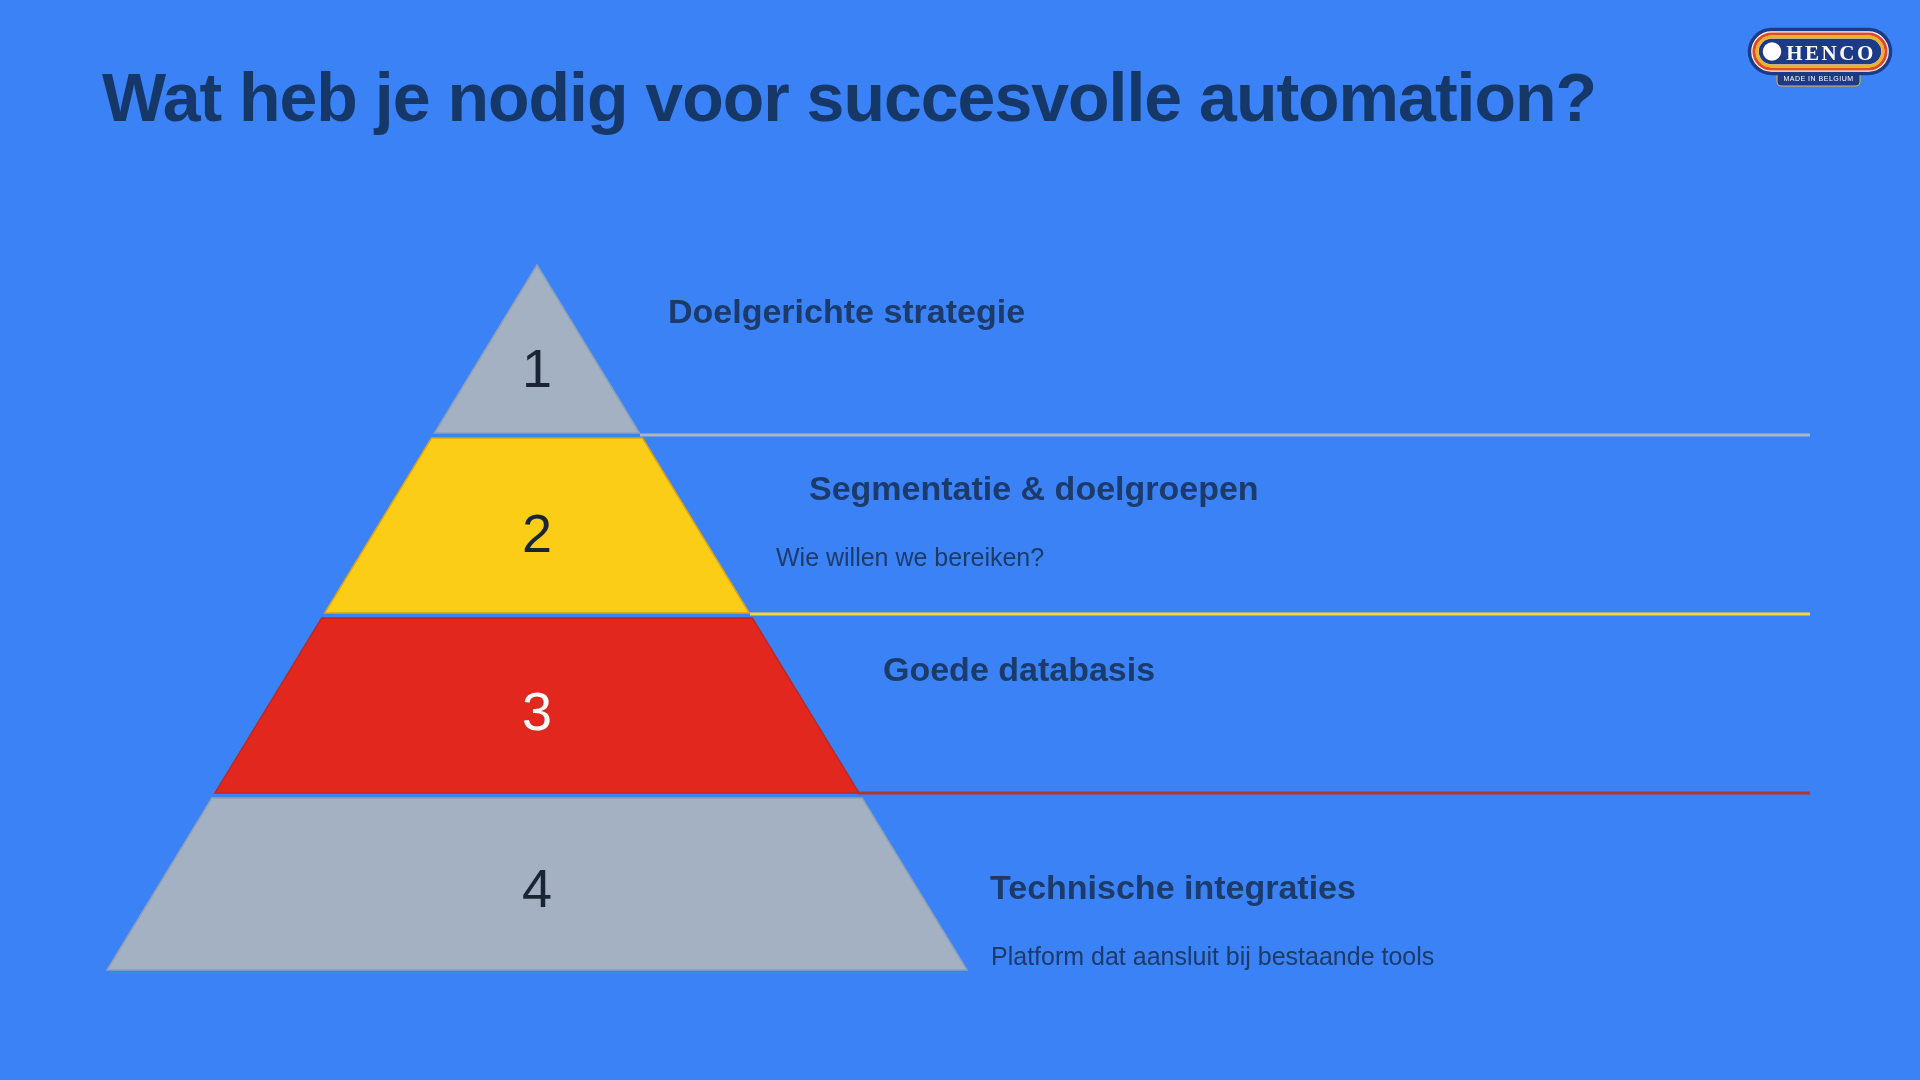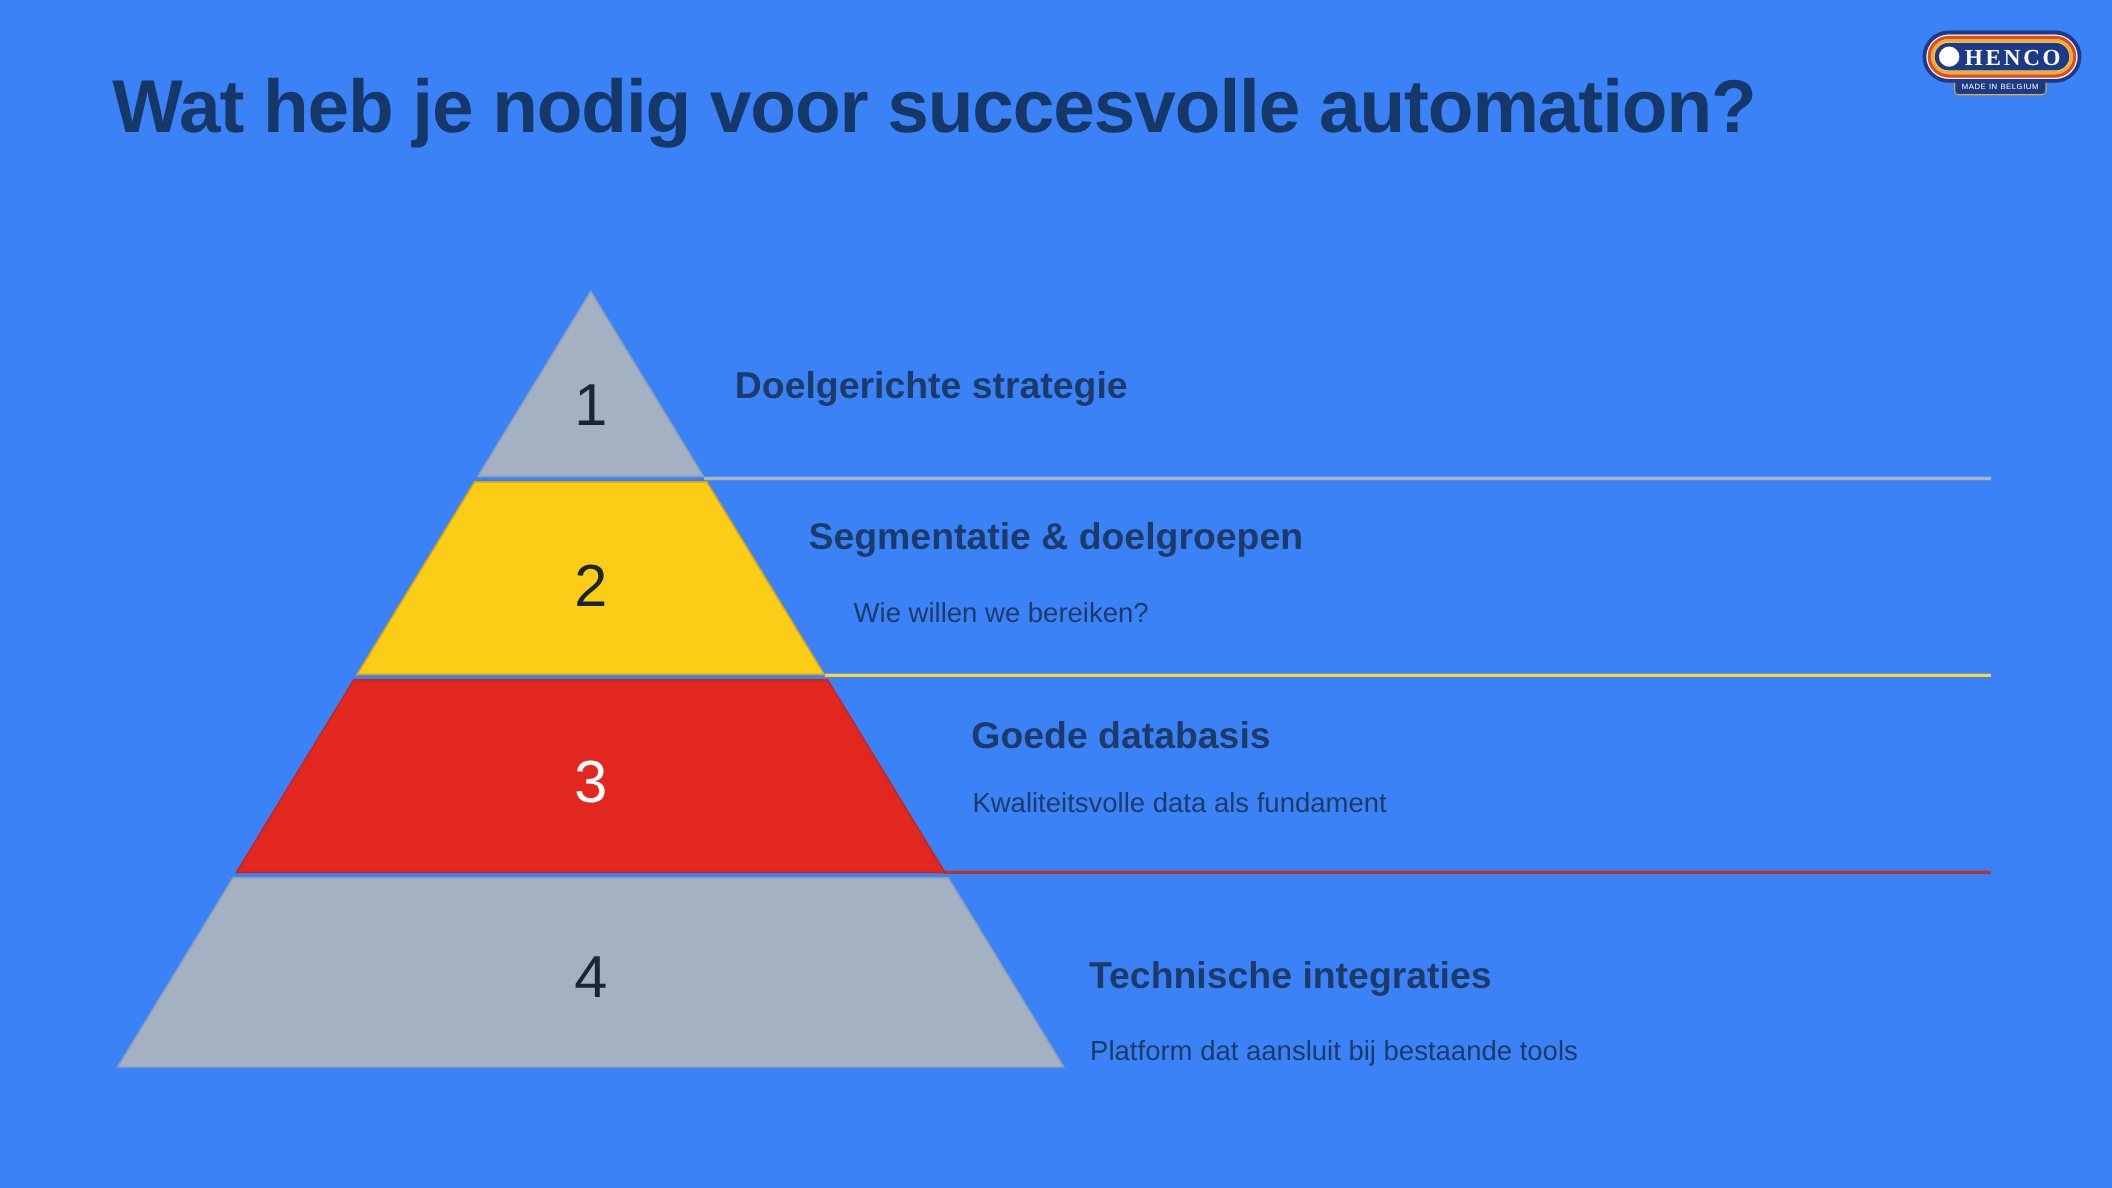--- a/index.html
+++ b/index.html
@@ -46,23 +46,23 @@
     white-space:nowrap;
   }
   .lvl-sub{
     position:absolute;
     font-size:25px;
     font-weight:500;
     color:#1c3b6a;
     line-height:1.3;
     white-space:nowrap;
   }
-  .h-1{left:668px;top:290px;margin-top:40px;}
+  .h-1{left:668px;top:290px;}
   .s-1{left:669px;top:364px;}
-  .h-2{left:735px;top:467px;}
+  .h-2{left:809px;top:467px;}
   .s-2{left:776px;top:541px;text-align:right;}
   .h-3{left:883px;top:648px;}
   .s-3{left:884px;top:714px;}
   .h-4{left:990px;top:826px;margin-top:40px;}
   .s-4{left:991px;top:940px;text-align:right;}
   .logo{
     position:absolute;left:1745px;top:22px;width:150px;height:70px;
   }
 </style>
 </head>
@@ -102,18 +102,17 @@
   <div class="lvl-num num-2">2</div>
   <div class="lvl-num num-3 light">3</div>
   <div class="lvl-num num-4">4</div>
 
   <div class="lvl-heading h-1">Doelgerichte strategie</div>
 
   <div class="lvl-heading h-2">Segmentatie &amp; doelgroepen</div>
   <div class="lvl-sub s-2">Wie willen we bereiken?</div>
 
   <div class="lvl-heading h-3">Goede databasis</div>
-  <div class="lvl-sub s-3">Kwaliteitsvolle data als fundament</div>
 
   <div class="lvl-heading h-4">Technische integraties</div>
   <div class="lvl-sub s-4">Platform dat aansluit bij bestaande tools</div>
 
 </div>
 
 </body></html>

